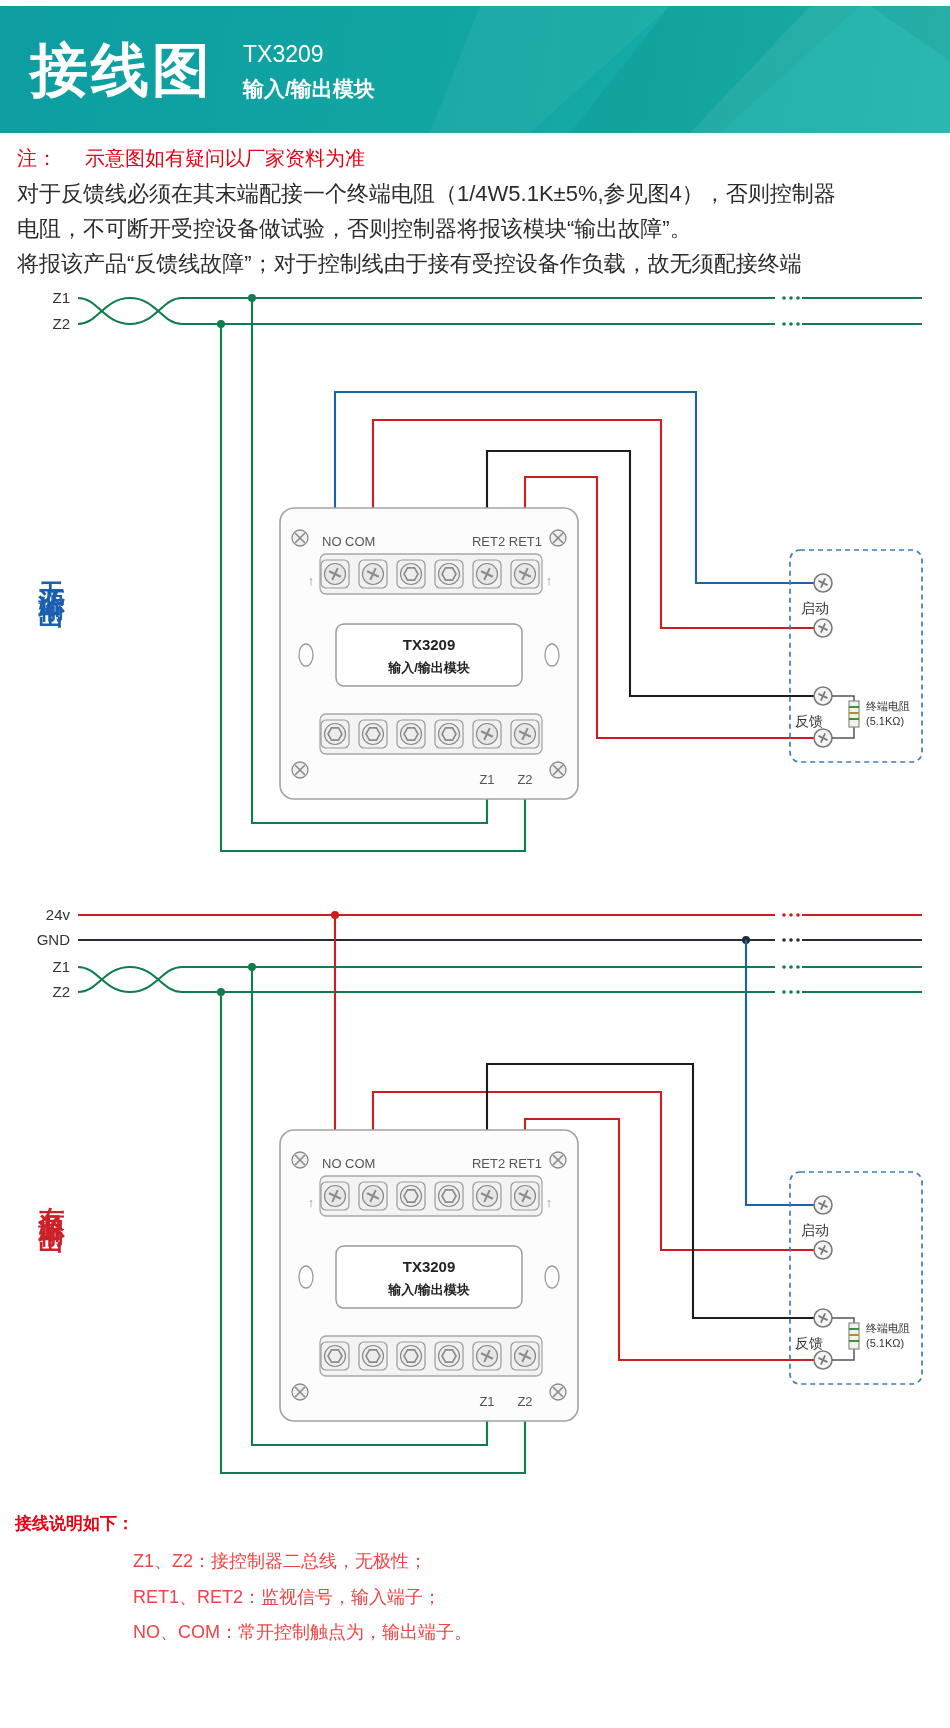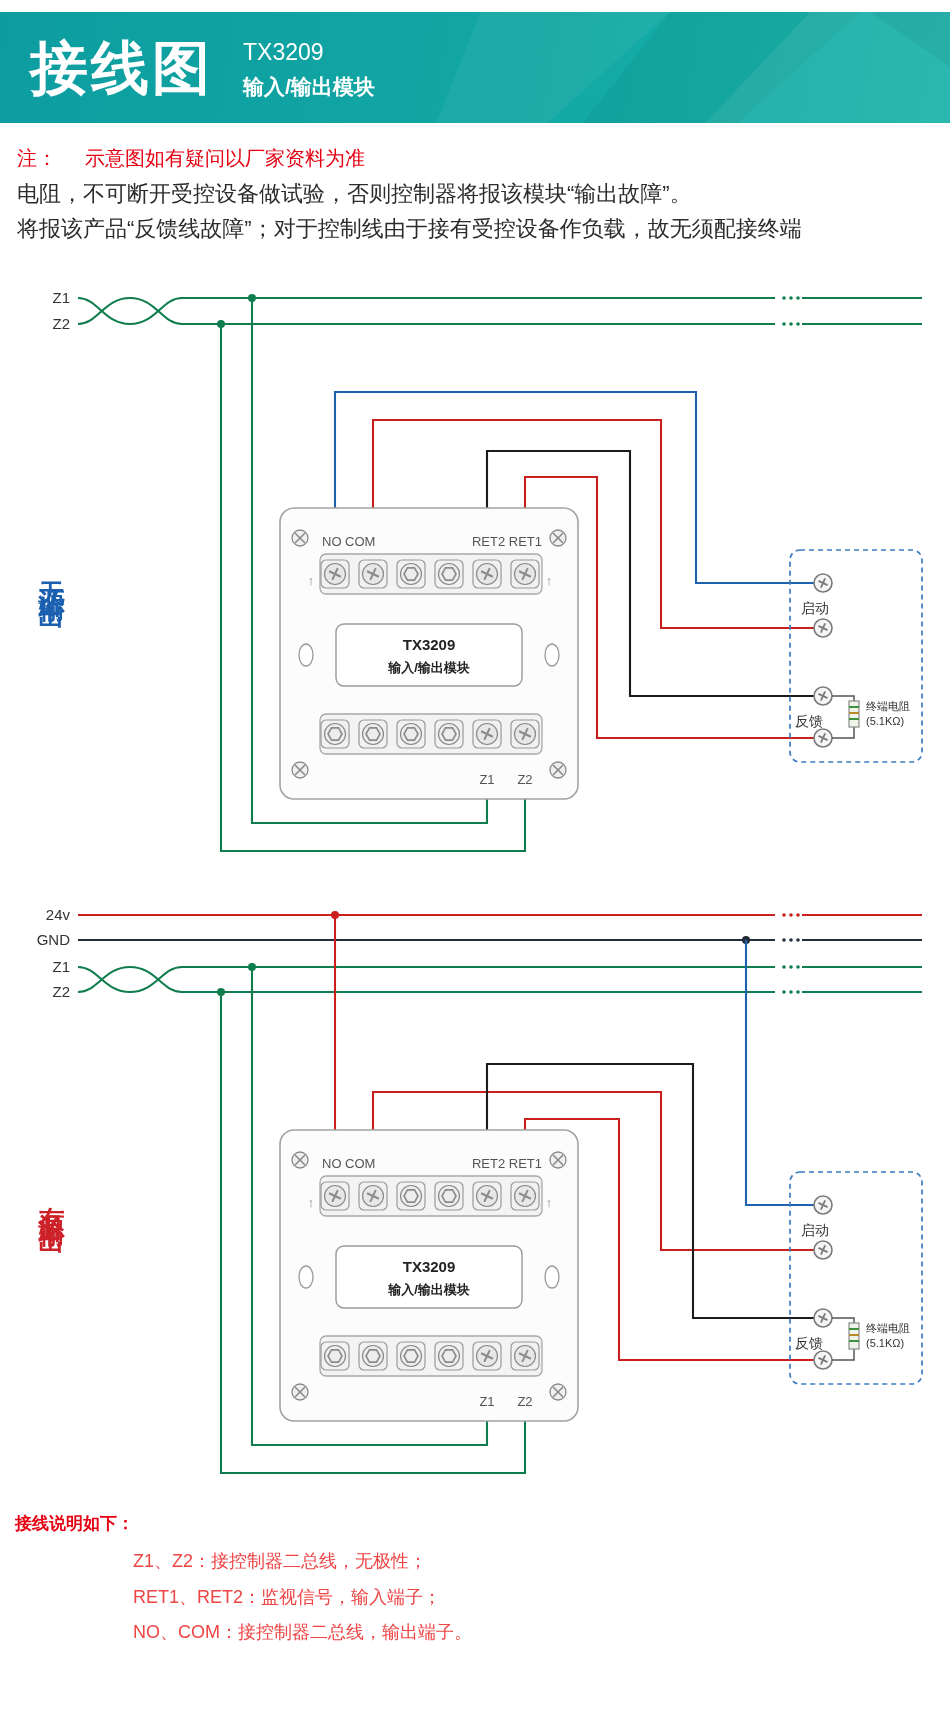--- a/index.html
+++ b/index.html
@@ -4,21 +4,21 @@
 <style>
   * { margin:0; padding:0; box-sizing:border-box; }
   html,body { background:#ffffff; }
   body {
     width:950px; height:1728px; position:relative; overflow:hidden;
     font-family:"Liberation Sans","DejaVu Sans",sans-serif; color:#2b2b2b;
   }
   .page { position:absolute; left:0; top:0; width:950px; height:1728px; }
 
   
-  .banner { position:absolute; left:0; top:12px; width:950px; height:111px;
+  .banner { position:absolute; left:0; top:6px; width:950px; height:127px;
     background:linear-gradient(100deg,#0d9da1 0%, #12a7a3 55%, #1ab3aa 100%);
     overflow:hidden; }
   .banner-deco { position:absolute; right:0; top:0; height:127px; }
   .banner-inner { position:relative; z-index:1; height:100%; display:flex; align-items:center; padding-left:30px; }
   .banner h1 { font-size:58px; line-height:1; color:#fff; font-weight:bold; letter-spacing:3px; }
   .model-block { margin-left:30px; color:#fff; padding-top:4px; }
   .model-block .model { font-size:23px; margin-bottom:7px; }
   .model-block .subtitle { font-size:21px; font-weight:bold; }
 
   
@@ -226,27 +226,28 @@
         <div class="model">TX3209</div>
         <div class="subtitle">输入/输出模块</div>
       </div>
     </div>
   </header>
 
   <div class="note-line">
     <span class="note-label">注：</span><span class="note-text">示意图如有疑问以厂家资料为准</span>
   </div>
   <div class="body-text">
+    <div>对于反馈线必须在其末端配接一个终端电阻（1/4W5.1K±5%,参见图4），否则控制器</div>
     <div>电阻，不可断开受控设备做试验，否则控制器将报该模块“输出故障”。</div>
     <div>将报该产品“反馈线故障”；对于控制线由于接有受控设备作负载，故无须配接终端</div>
   </div>
 
   <div class="vlabel vlabel-passive">无源输出</div>
   <div class="vlabel vlabel-active">有源输出</div>
 
   <div class="legend-title">接线说明如下：</div>
   <div class="legend-items">
     <div>Z1、Z2：接控制器二总线，无极性；</div>
     <div>RET1、RET2：监视信号，输入端子；</div>
-    <div>NO、COM：接控制器二总线，输出端子。</div>
+    <div>NO、COM：常开控制触点为，输出端子。</div>
   </div>
 
 </div>
 
 </body></html>

